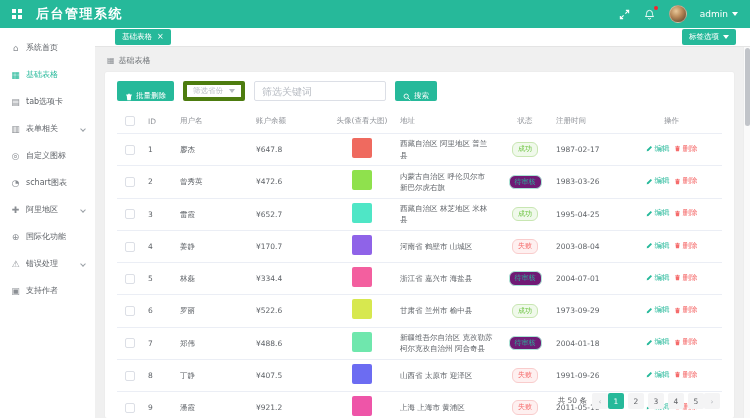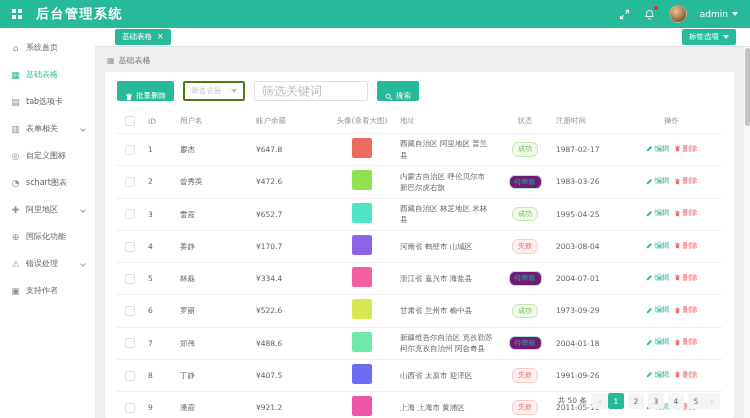--- a/index.html
+++ b/index.html
@@ -35,23 +35,23 @@
   .tag-options .caret-down { border-top-color:#fff; }
 
   .content { flex:1; padding:5px 16px 0 10px; display:flex; flex-direction:column; min-height:0; }
   .breadcrumb { font-size:8px; color:#6b6f73; display:flex; align-items:center; gap:4px; padding:3px 0 6px 2px; flex:none; }
   .crumb-icon { font-size:8px; color:#8a8e93; }
 
   .panel { background:#fff; border-radius:2px; padding:9px 12px 4px; flex:1; display:flex; flex-direction:column; min-height:0; box-shadow:0 0 2px rgba(0,0,0,.06); }
   .toolbar { display:flex; align-items:center; gap:9px; margin-bottom:8px; flex:none; }
   .btn-teal { background:#26b99a; color:#fff; border:none; font-size:7.5px; padding:0 8px; height:20px; border-radius:2px; display:flex; align-items:flex-end; gap:3px; cursor:pointer; font-family:inherit; }
   .btn-teal svg { width:8px; height:8px; }
-  .select-box { width:62px; height:20px; border:2px solid #4d7c0f; border-radius:2px; display:flex; align-items:center; justify-content:space-between; padding:0 6px; font-size:7.5px; color:#b8bcc3; cursor:pointer; background:#fff; }
+  .select-box { width:62px; height:20px; border:4px solid #4d7c0f; border-radius:2px; display:flex; align-items:center; justify-content:space-between; padding:0 6px; font-size:7.5px; color:#b8bcc3; cursor:pointer; background:#fff; }
   .select-box .caret-down { border-top-color:#b8bcc3; }
-  .text-input { width:114px; height:20px; border:1px solid #dcdfe6; border-radius:2px; font-size:12px; padding:0 7px; color:#606266; font-family:inherit; outline:none; }
+  .text-input { width:132px; height:20px; border:1px solid #dcdfe6; border-radius:2px; font-size:10px; padding:0 7px; color:#606266; font-family:inherit; outline:none; }
   .text-input::placeholder { color:#b8bcc3; }
 
   
   .tbl-wrap { flex:1; min-height:0; }
   table { width:100%; border-collapse:collapse; font-size:7.5px; color:#5f6368; table-layout:fixed; }
   th { color:#909399; font-weight:normal; text-align:left; padding:7px 5px; border-bottom:1px solid #ebeef5; }
   td { padding:4px 5px; border-bottom:1px solid #ebeef5; text-align:left; vertical-align:middle; line-height:1.5; }
   th.center, td.center { text-align:center; }
   .cb { width:10px; height:10px; border:1px solid #dcdfe6; border-radius:2px; display:inline-block; background:#fff; cursor:pointer; vertical-align:middle; }
   .avatar-sq { width:20px; height:20px; border-radius:2px; display:inline-block; cursor:pointer; }

